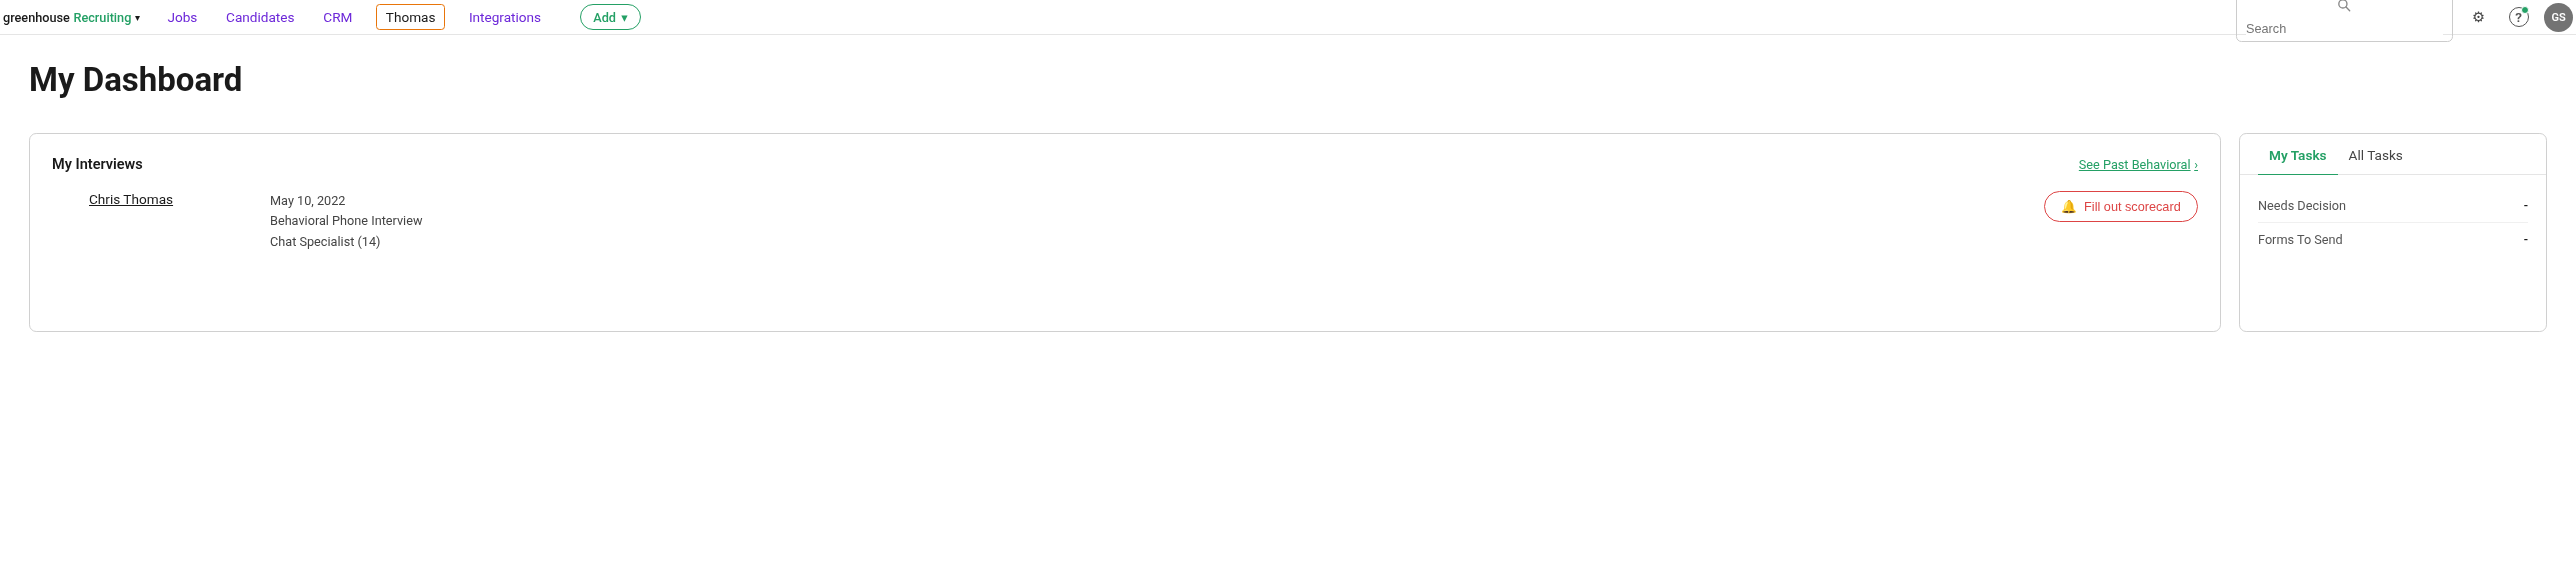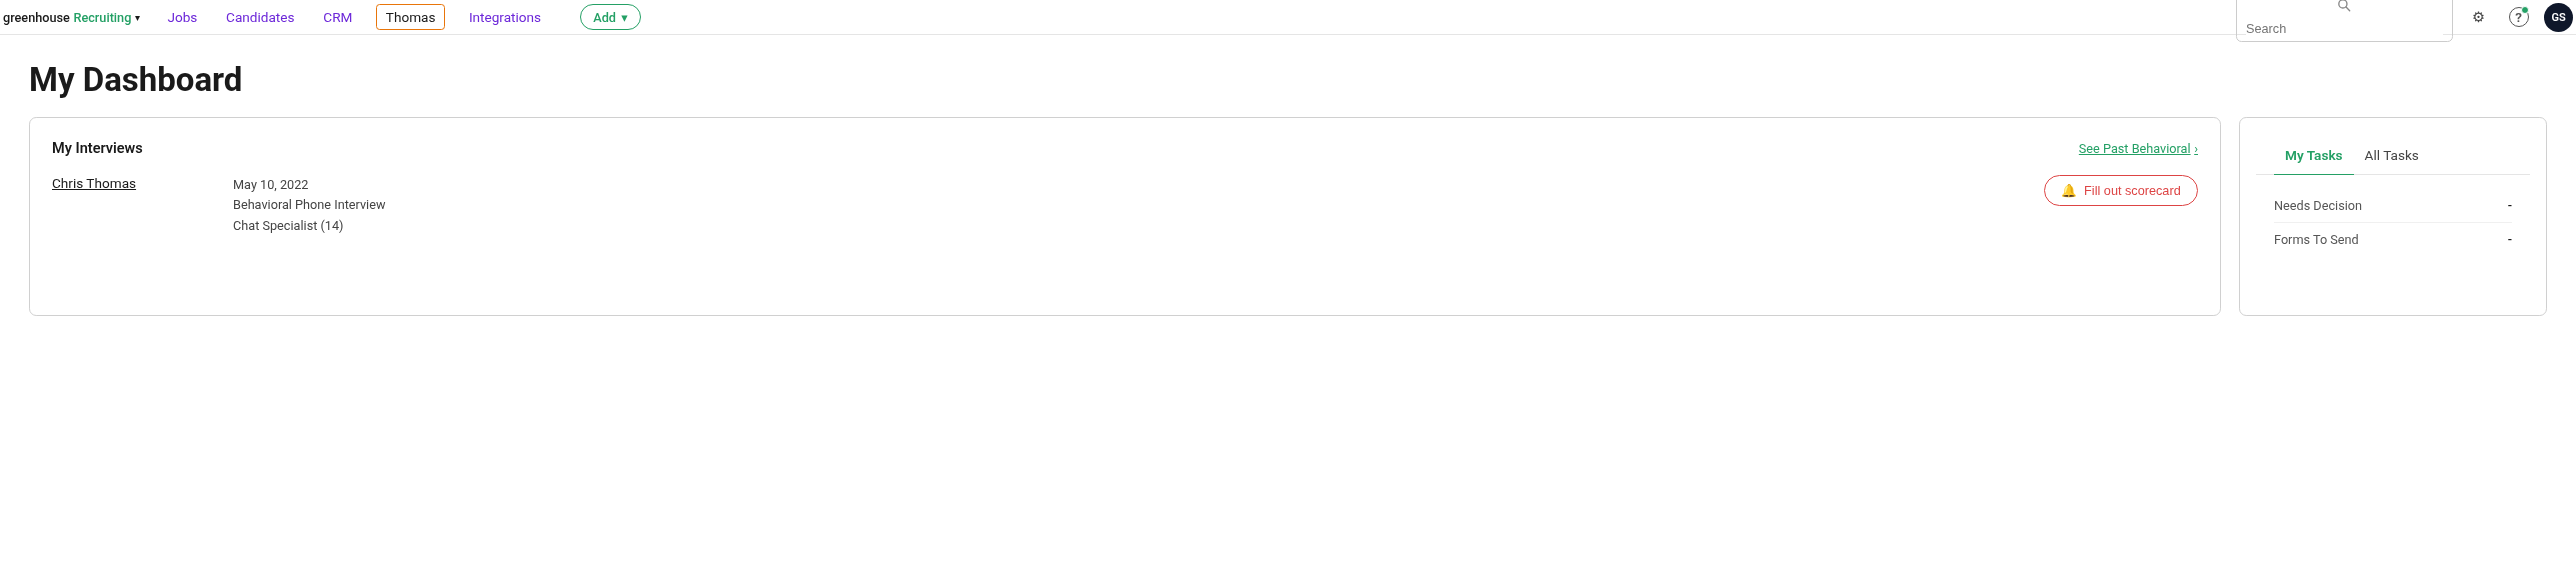--- a/index.html
+++ b/index.html
@@ -104,21 +104,21 @@
       align-items: center;
       justify-content: center;
       cursor: pointer;
       font-size: 14.5px;
       color: #444;
     }
     .avatar-btn {
       width: 29px;
       height: 29px;
       border-radius: 50%;
-      background: #0f172a;
+      background: #737373;
       color: #fff;
       font-size: 11px;
       font-weight: 600;
       display: flex;
       align-items: center;
       justify-content: center;
       cursor: pointer;
     }
     .notif-dot {
       position: relative;
@@ -136,21 +136,21 @@
     }
 
     
     .page-content {
       padding: 25px 29px;
     }
     .page-title {
       font-size: 33px;
       font-weight: 700;
       color: #1a1a1a;
-      margin-bottom: 18px;
+      margin-bottom: 34px;
     }
 
     
     .main-grid {
       display: flex;
       gap: 18px;
       align-items: flex-start;
     }
 
     
@@ -178,20 +178,21 @@
       text-decoration: underline;
       cursor: pointer;
       display: flex;
       align-items: center;
       gap: 3.6px;
     }
     .interview-row {
       display: flex;
       align-items: flex-start;
       gap: 0;
+      margin-left: 37px;
     }
     .candidate-name {
       font-size: 13.6px;
       color: #1a1a1a;
       text-decoration: underline;
       cursor: pointer;
       min-width: 181px;
     }
     .interview-details {
       flex: 1;
@@ -212,21 +213,21 @@
       gap: 7.2px;
       white-space: nowrap;
       background: #fff;
     }
 
     
     .tasks-card {
       width: 308px;
       border: 0.9px solid #d0d0d0;
       border-radius: 7.2px;
-      padding: 16px;
+      padding: 0;
       min-height: 199px;
       flex-shrink: 0;
     }
     .tasks-tabs {
       display: flex;
       border-bottom: 0.9px solid #e5e5e5;
       padding: 0 18px;
     }
     .tasks-tab {
       padding: 12.7px 11px 11px;

